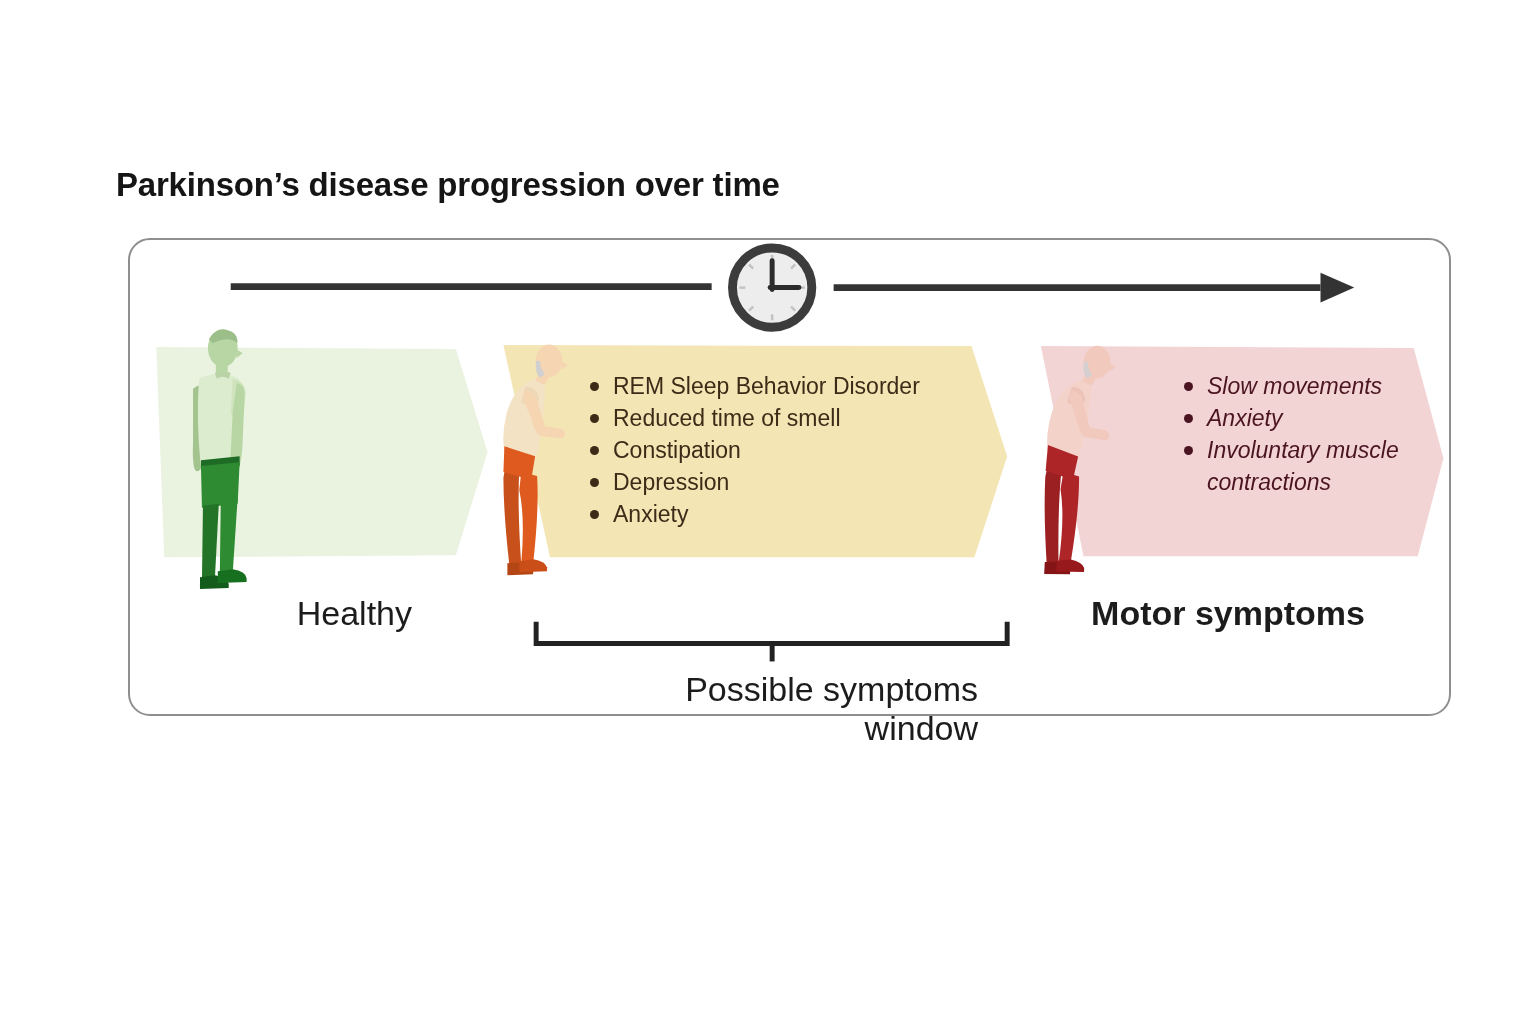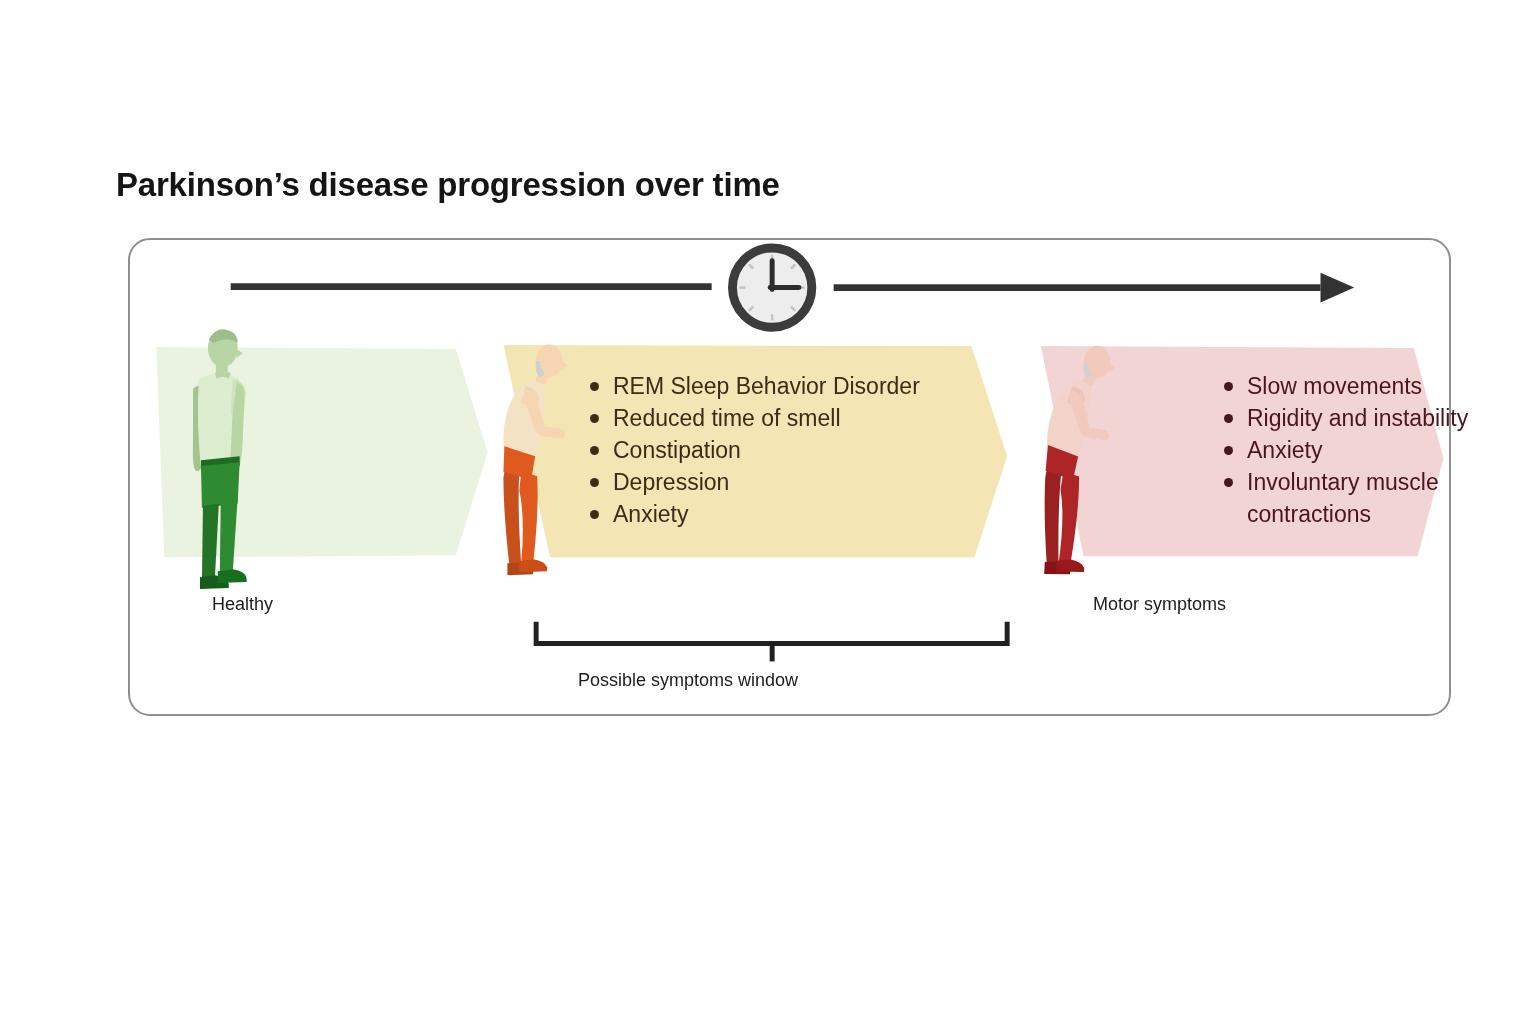--- a/index.html
+++ b/index.html
@@ -33,26 +33,26 @@
   .f3-skin{fill:var(--fig_motor_skin);} .f3-hair{fill:#d6cfcf;}
   .f3-shirt{fill:var(--fig_motor_shirt);} .f3-shirt2{fill:#ecc2b9;}
   .f3-pants{fill:var(--fig_motor_pants);} .f3-pants2{fill:#9a2022;}
   .f3-shoes{fill:var(--fig_motor_shoes);} .f3-shoes2{fill:#851417;}
 
   .symptoms{position:absolute;list-style:none;font-size:23px;line-height:32px;}
   .symptoms li{position:relative;padding-left:30px;}
   .symptoms li::before{content:'';position:absolute;left:7px;top:12px;width:9px;height:9px;
     border-radius:50%;background:currentColor;}
   .symptoms.early{left:453px;top:130px;width:390px;color:var(--list_early_text);}
-  .symptoms.motor{left:1087px;top:130px;width:280px;color:var(--list_motor_text);}
+  .symptoms.motor{left:1047px;top:130px;width:280px;color:var(--list_motor_text);font-style:italic;}
 
-  .stage-label{position:absolute;font-size:18px;color:var(--label_text);text-align:left;}
+  .stage-label{position:absolute;font-size:34px;color:var(--label_text);text-align:right;}
   .label-healthy{left:82px;top:354px;width:200px;}
   .label-early{left:441px;top:354px;width:400px;}
-  .label-motor{left:963px;top:354px;width:300px;}
+  .label-motor{left:935px;top:354px;width:300px;font-weight:bold;}
   .label-treatment{left:448px;top:430px;width:400px;}
 </style>
 </head>
 <body>
 
 <div class="stage-wrap">
 
   <h1 class="page-title">Parkinson’s disease progression over time</h1>
 
   <div class="panel">
@@ -144,21 +144,20 @@
     <ul class="symptoms early">
       <li>REM Sleep Behavior Disorder</li>
       <li>Reduced time of smell</li>
       <li>Constipation</li>
       <li>Depression</li>
       <li>Anxiety</li>
     </ul>
 
     <ul class="symptoms motor">
       <li>Slow movements</li>
-      <li>Rigidity and instability</li>
       <li>Anxiety</li>
       <li>Involuntary muscle contractions</li>
     </ul>
 
     <div class="stage-label label-healthy">Healthy</div>
     <div class="stage-label label-motor">Motor symptoms</div>
     <div class="stage-label label-treatment">Possible symptoms window</div>
   </div>
 </div>
 

